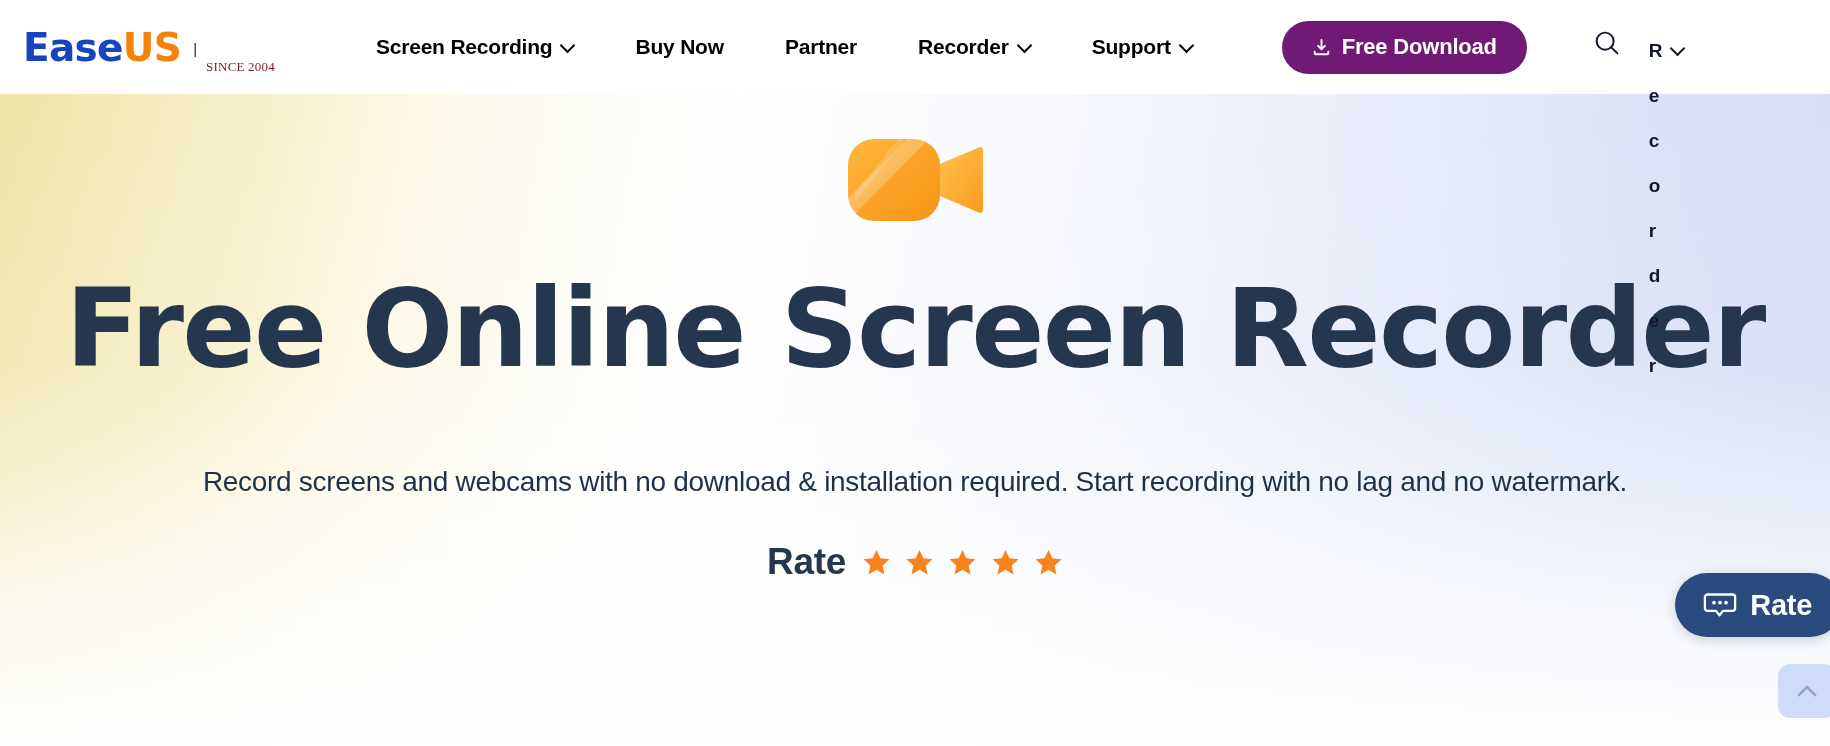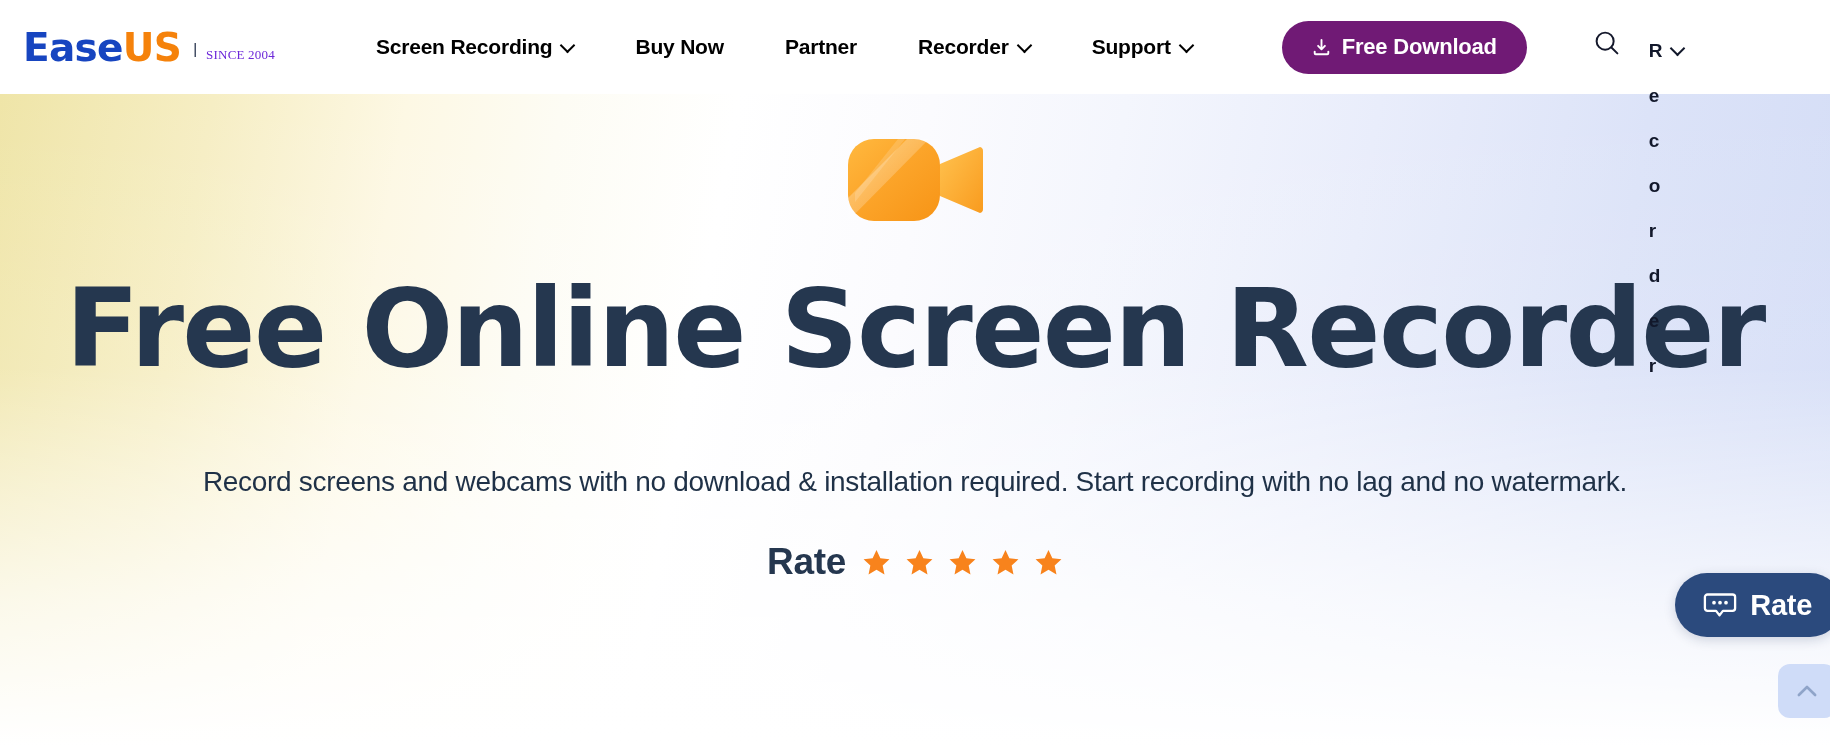--- a/index.html
+++ b/index.html
@@ -39,24 +39,24 @@
   .logo-ease { color:#1745c0; }
   .logo-us   { color:#f5820b; }
   .logo-divider {
     color:#14213d; font-size:15px; font-weight:400;
     margin:0 9px 0 12px; line-height:1;
     position:relative; top:1px;
   }
   .logo-since {
     font-family:"Liberation Serif", serif;
     font-size:13px;
-    color:#6d28d9;
+    color:#7f1d1d;
     letter-spacing:0.2px;
     white-space:nowrap;
-    position:relative; top:8px;
+    position:relative; top:20px;
   }
 
   
   .nav {
     display:flex; align-items:center;
     margin-left:101px;
     height:100%;
   }
   .nav-item {
     display:flex; align-items:center; gap:9px;

